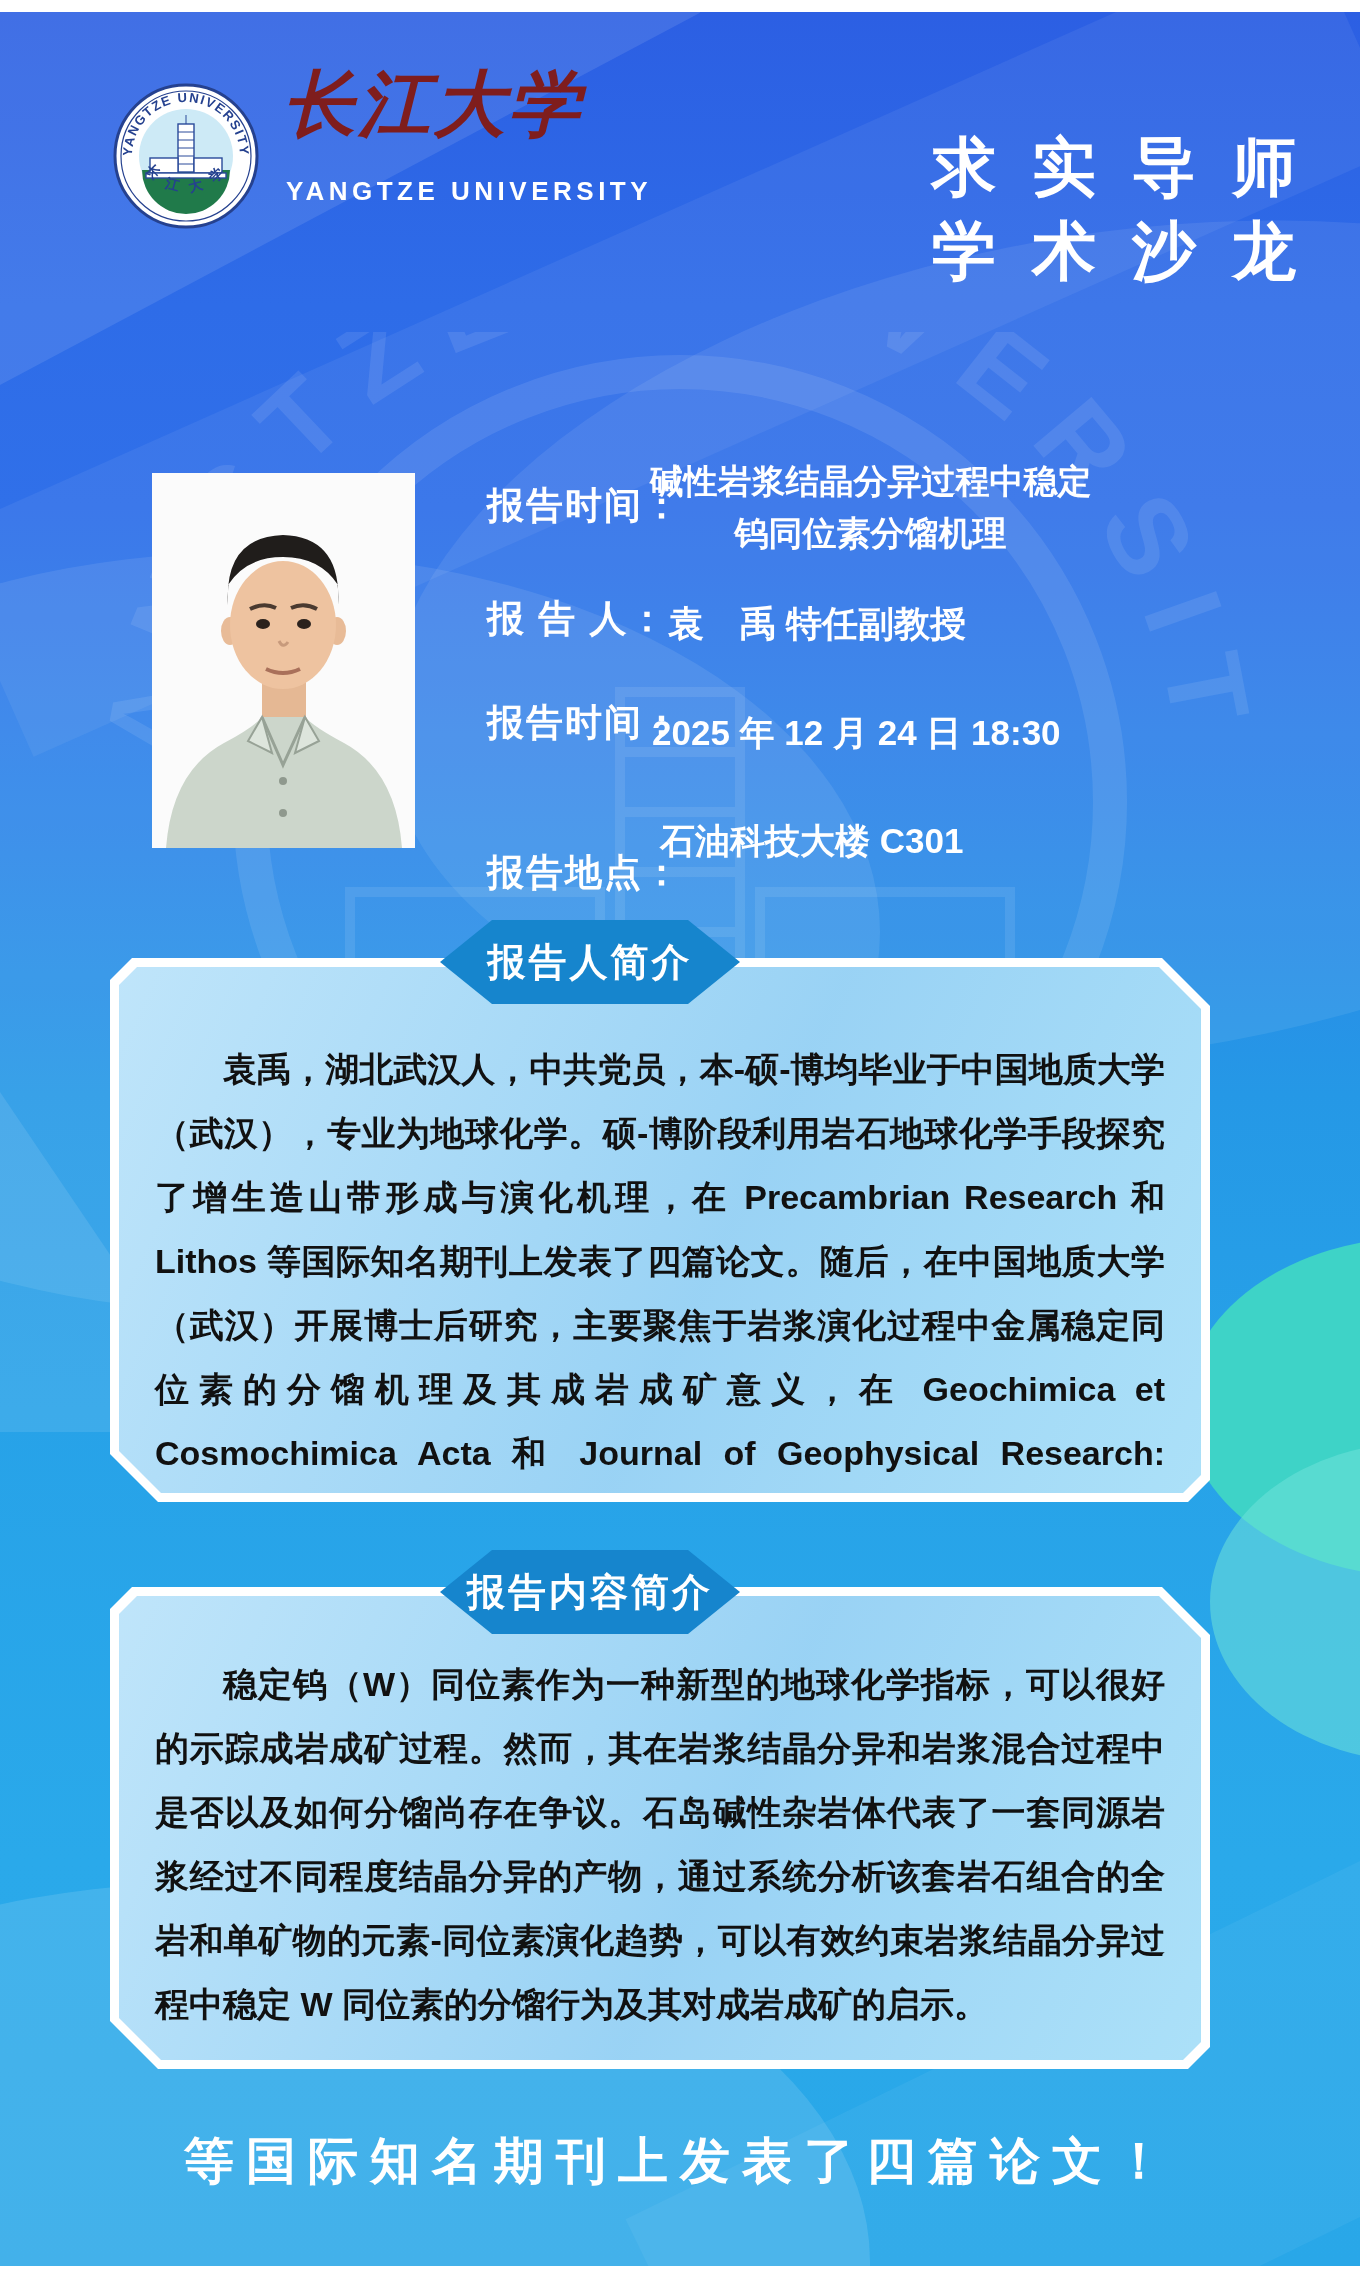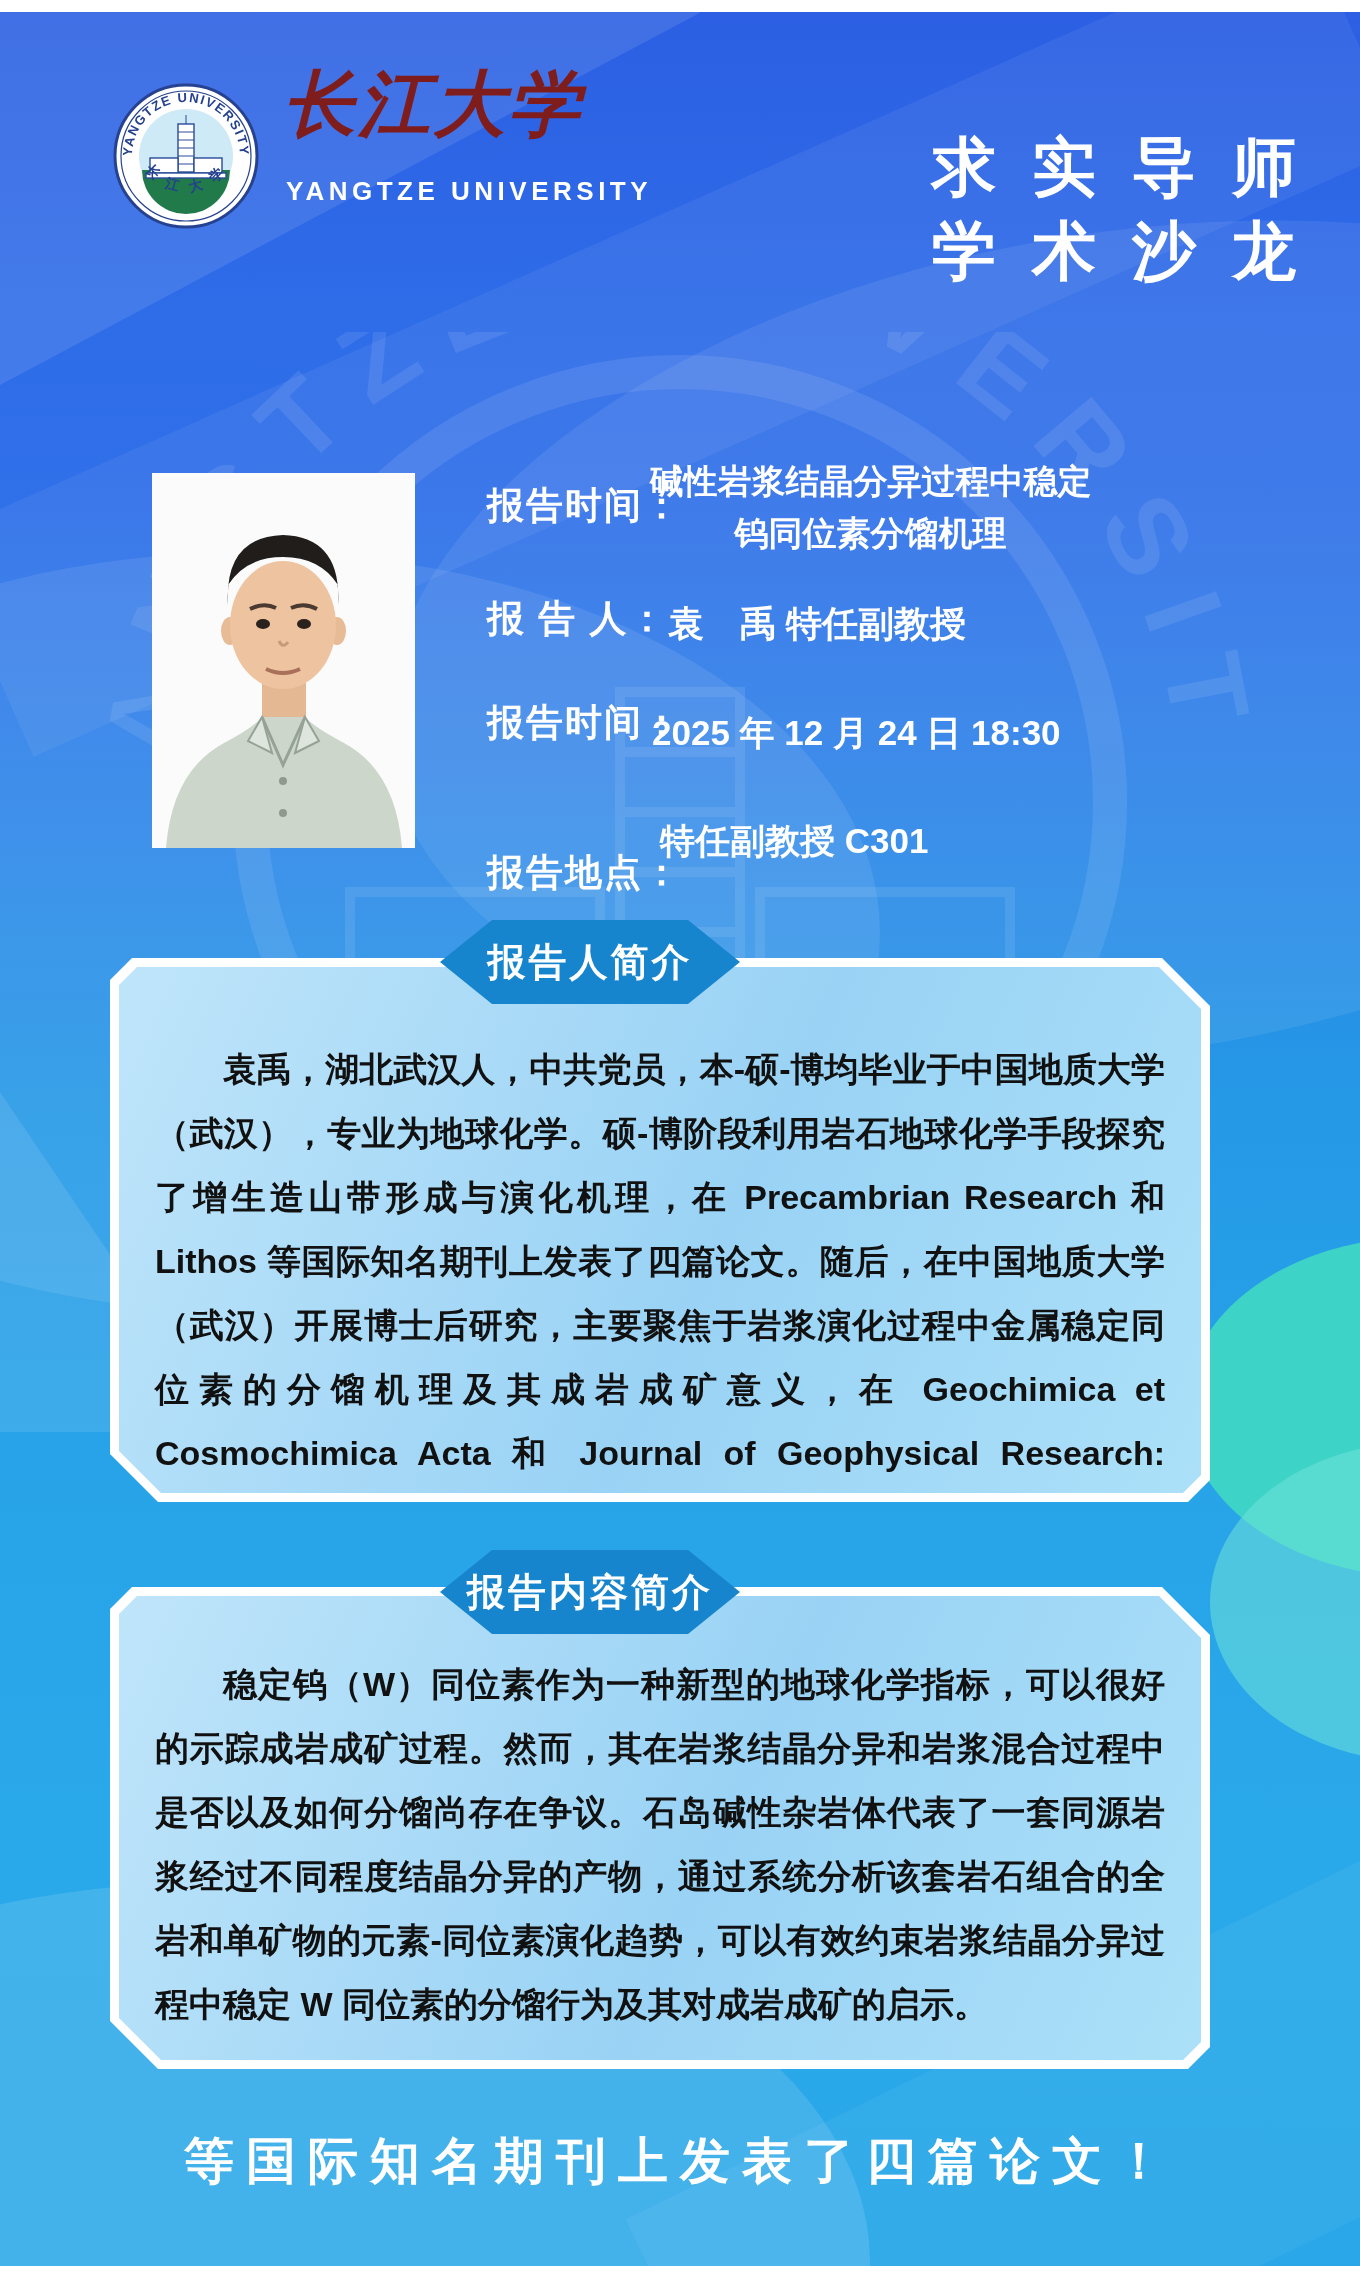--- a/index.html
+++ b/index.html
@@ -158,21 +158,21 @@
     <div>钨同位素分馏机理</div>
   </div>
 
   <div class="lbl" style="top:594px;">报 告 人：</div>
   <div class="val" style="left:668px;top:600px;font-size:36px;">袁　禹  特任副教授</div>
 
   <div class="lbl" style="top:698px;">报告时间：</div>
   <div class="val" style="left:652px;top:710px;font-size:35px;">2025 年 12 月 24 日  18:30</div>
 
   <div class="lbl" style="top:848px;">报告地点：</div>
-  <div class="val" style="left:660px;top:818px;font-size:35px;">特任副教授 C301</div>
+  <div class="val" style="left:660px;top:818px;font-size:35px;">石油科技大楼 C301</div>
 
   <div class="badge" style="top:920px;">报告人简介</div>
   <div class="card" style="top:958px;height:544px;">
     <div class="card-inner">
       <div class="card-text" style="top:70px;">袁禹，湖北武汉人，中共党员，本-硕-博均毕业于中国地质大学（武汉），专业为地球化学。硕-博阶段利用岩石地球化学手段探究了增生造山带形成与演化机理，在 Precambrian Research 和 Lithos 等国际知名期刊上发表了四篇论文。随后，在中国地质大学（武汉）开展博士后研究，主要聚焦于岩浆演化过程中金属稳定同位素的分馏机理及其成岩成矿意义，在 Geochimica et Cosmochimica Acta 和 Journal of Geophysical Research: Solid Earth（自然指数期刊）发表了两篇论文。</div>
     </div>
   </div>
 
   <div class="badge" style="top:1550px;">报告内容简介</div>
   <div class="card" style="top:1587px;height:482px;">

